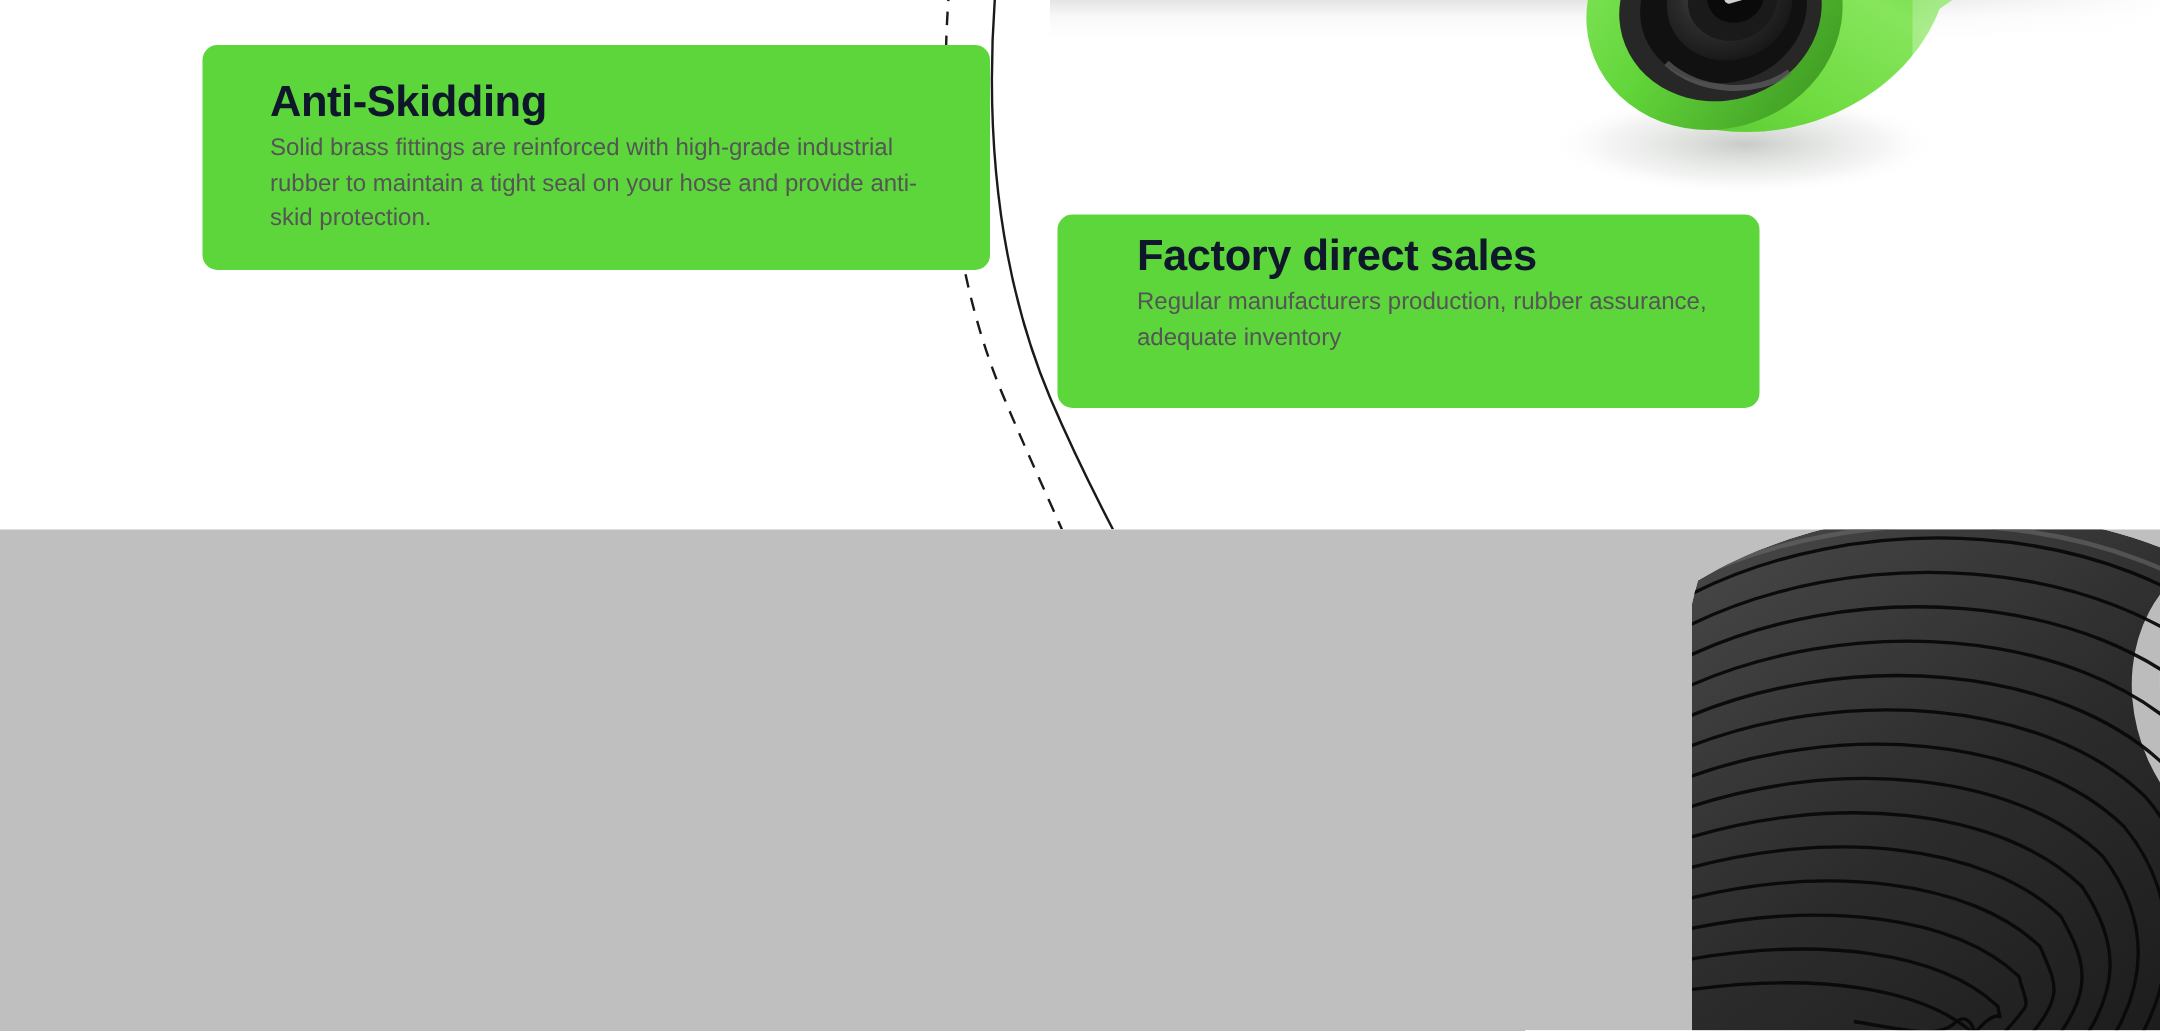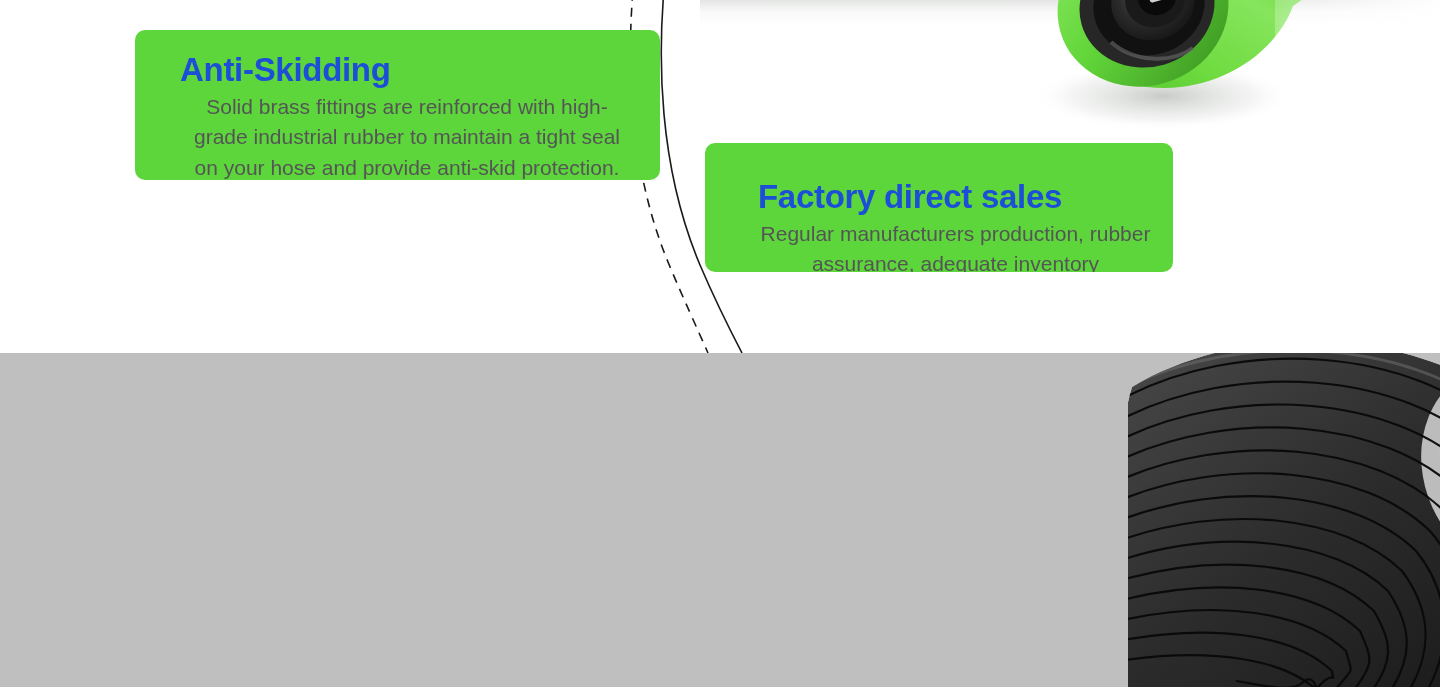--- a/index.html
+++ b/index.html
@@ -61,50 +61,49 @@
 
   
   .card-green {
     position: absolute;
     background: #5dd63c;
     border-radius: 10px;
     box-sizing: border-box;
     overflow: hidden;
   }
   .card-green .card-title {
-    font-size: 33px;
+    font-size: 29px;
     font-weight: 700;
-    color: #1d4ed8;
+    color: #0f172a;
     letter-spacing: -0.3px;
     line-height: 1.12;
     margin: 0;
     white-space: nowrap;
   }
   .card-green .card-body {
-    font-size: 21px;
+    font-size: 16px;
     font-weight: 400;
     color: #555555;
     line-height: 1.45;
     margin: 3px 0 0 0;
-    text-align: center;
   }
 
   #card-anti-skidding {
     left: 135px;
     top: 30px;
     width: 525px;
     height: 150px;
     padding: 22px 26px 0 45px;
   }
   #card-factory {
     left: 705px;
     top: 143px;
     width: 468px;
     height: 129px;
-    padding: 36px 20px 0 53px;
+    padding: 12px 20px 0 53px;
   }
 
   
   .section-bottom {
     position: absolute;
     left: 0;
     top: 353px;
     width: 1440px;
     height: 334px;
     background: #bfbfbf;

